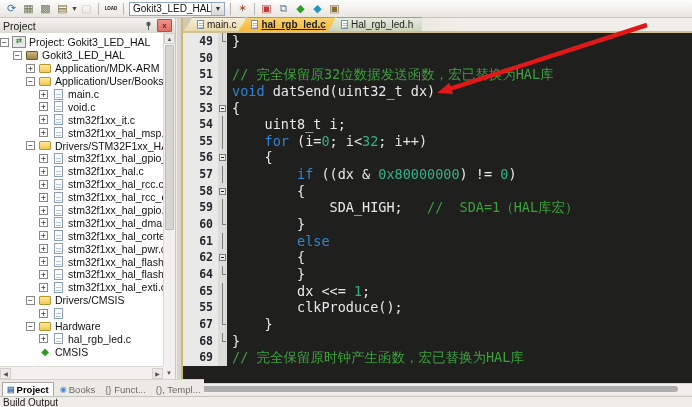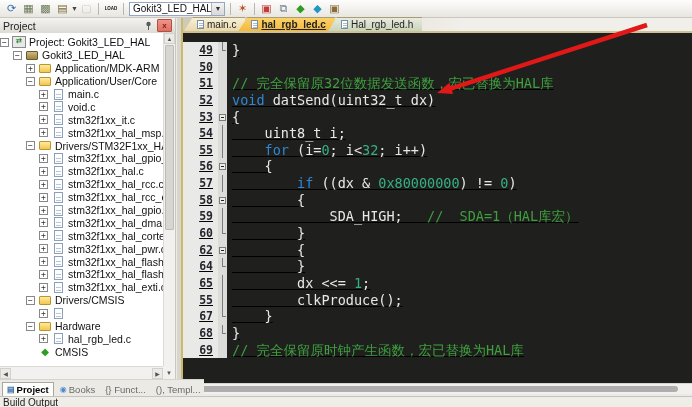--- a/index.html
+++ b/index.html
@@ -100,21 +100,21 @@
   .doc-tab .page-icon{width:7px;height:9px;background:#fff;border:1px solid #7a90a8;box-sizing:border-box;
     background-image:repeating-linear-gradient(#fff 0 1px,#a8bcd0 1px 2px);background-size:4px 6px;background-position:1px 1px;background-repeat:no-repeat;}
   .doc-tab.t0{background:linear-gradient(#f7efd8,#e9d9a8);}
   .doc-tab.t1{background:linear-gradient(#fbd26a,#f4b83c);font-weight:bold;}
   .doc-tab.t1 .lbl{text-decoration:underline;}
   .doc-tab.t2{background:linear-gradient(#e7ebdf,#c9d4ba);}
   .edit-content{
     position:absolute;left:6px;top:15px;right:0;height:350px;overflow:hidden;
     background:var(--editor-bg,#1f1f1e);
   }
-  .code-lines{position:absolute;left:0;top:0;right:0;padding-top:9px;text-decoration:underline;}
+  .code-lines{position:absolute;left:0;top:0;right:0;padding-top:0;}
   .cl-row{display:flex;height:16.65px;align-items:stretch;}
   .cl-num{
     width:30px;flex:0 0 30px;background:#e9e9e8;color:#26262e;
     font:bold 11.5px/16.65px "DejaVu Sans Mono",monospace;text-align:right;padding-right:5px;
   }
   .cl-fold{width:9px;flex:0 0 9px;background:#dcdcda;position:relative;}
   .cl-fold .f-line{position:absolute;left:4px;top:0;bottom:0;width:1px;background:#7c7c7c;}
   .cl-fold .f-end{position:absolute;left:4px;top:0;height:9px;width:1px;background:#7c7c7c;}
   .cl-fold .f-end::after{content:"";position:absolute;left:0;top:8px;width:4px;height:1px;background:#7c7c7c;}
   .cl-fold .f-box{
@@ -203,21 +203,21 @@
         </span>
         <span class="t-label">Application/MDK-ARM</span>
       </div>
       <div class="tree-row">
         <span class="indent"></span>
         <span class="indent"></span>
         <span class="expander">−</span>
         <span class="t-icon">
           <span class="ico-folder"></span>
         </span>
-        <span class="t-label">Application/User/Core</span>
+        <span class="t-label">Application/User/Books</span>
       </div>
       <div class="tree-row">
         <span class="indent"></span>
         <span class="indent"></span>
         <span class="indent"></span>
         <span class="expander">+</span>
         <span class="t-icon">
           <span class="ico-file"></span>
         </span>
         <span class="t-label">main.c</span>
@@ -518,20 +518,27 @@
             <div class="f-line"></div>
           </div>
           <pre class="cl-text"><span class="seg-p">            SDA_HIGH;   </span><span class="seg-c">//  SDA=1（HAL库宏）</span></pre>
         </div>
         <div class="cl-row">
           <div class="cl-num">60</div>
           <div class="cl-fold">
             <div class="f-end"></div>
           </div>
           <pre class="cl-text"><span class="seg-p">        }</span></pre>
+        </div>
+        <div class="cl-row">
+          <div class="cl-num">61</div>
+          <div class="cl-fold">
+            <div class="f-line"></div>
+          </div>
+          <pre class="cl-text"><span class="seg-p">        </span><span class="seg-k">else</span></pre>
         </div>
         <div class="cl-row">
           <div class="cl-num">62</div>
           <div class="cl-fold">
             <div class="f-box"></div>
           </div>
           <pre class="cl-text"><span class="seg-p">        {</span></pre>
         </div>
         <div class="cl-row">
           <div class="cl-num">64</div>

